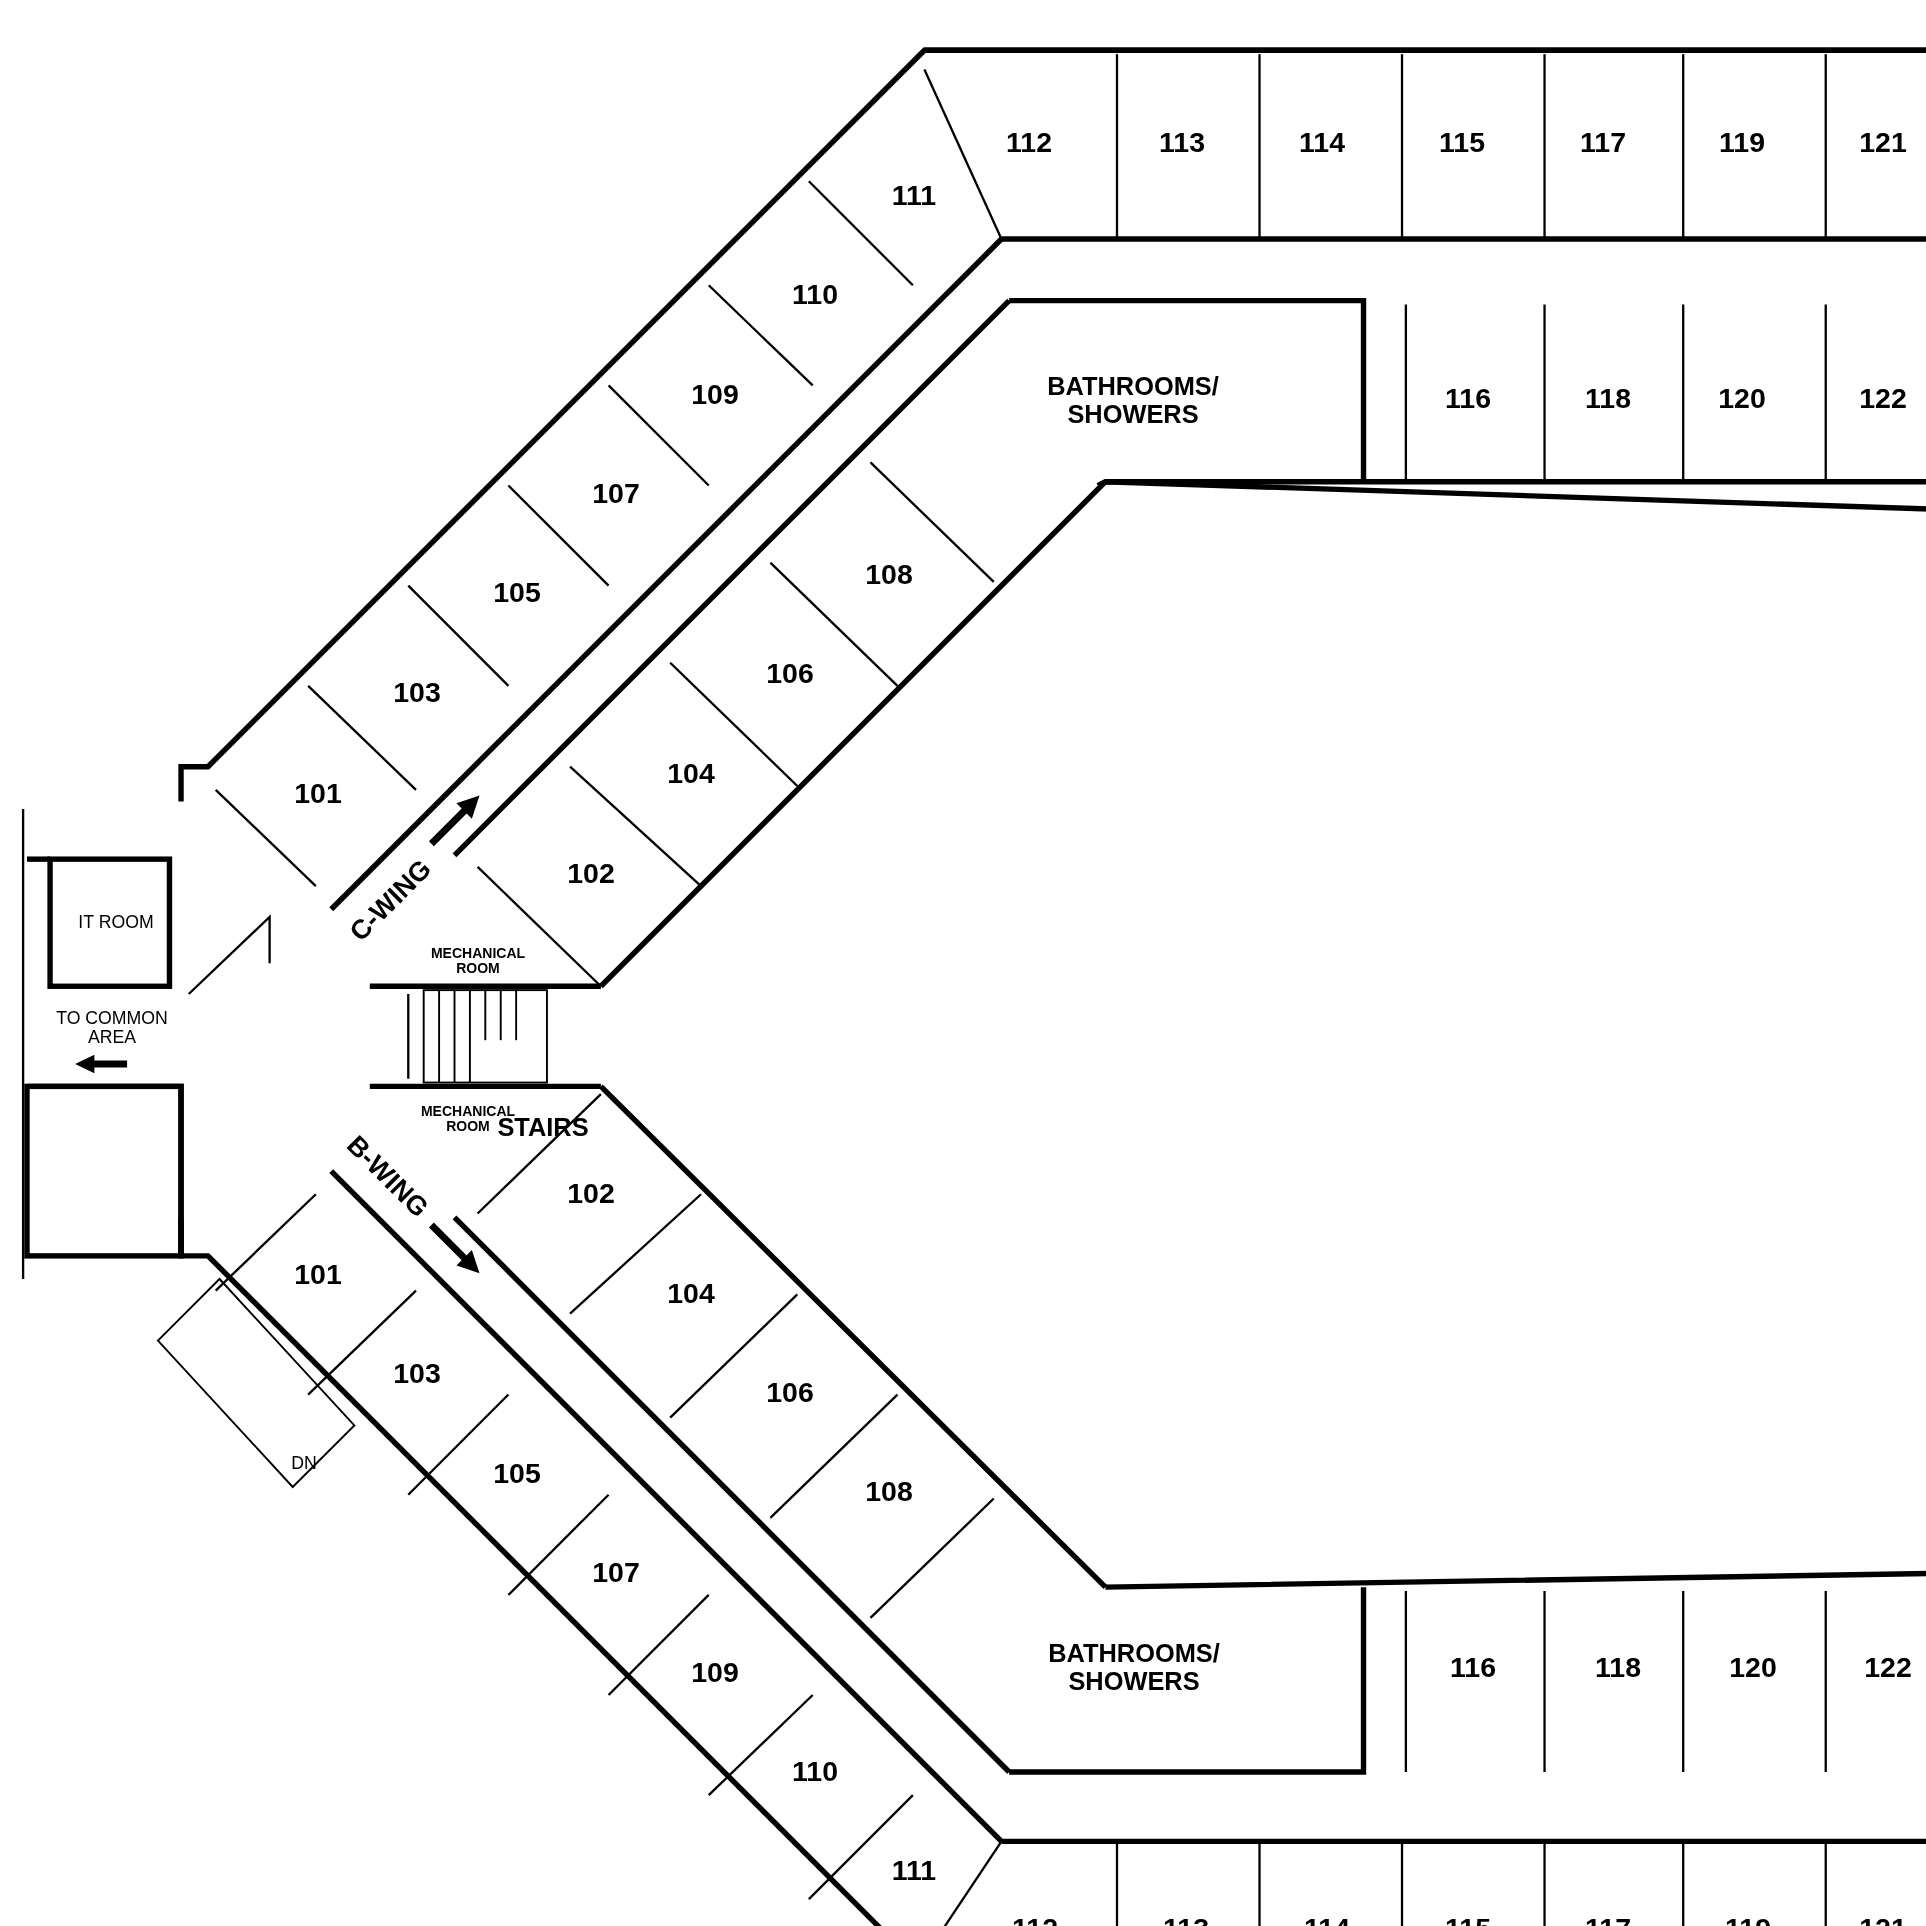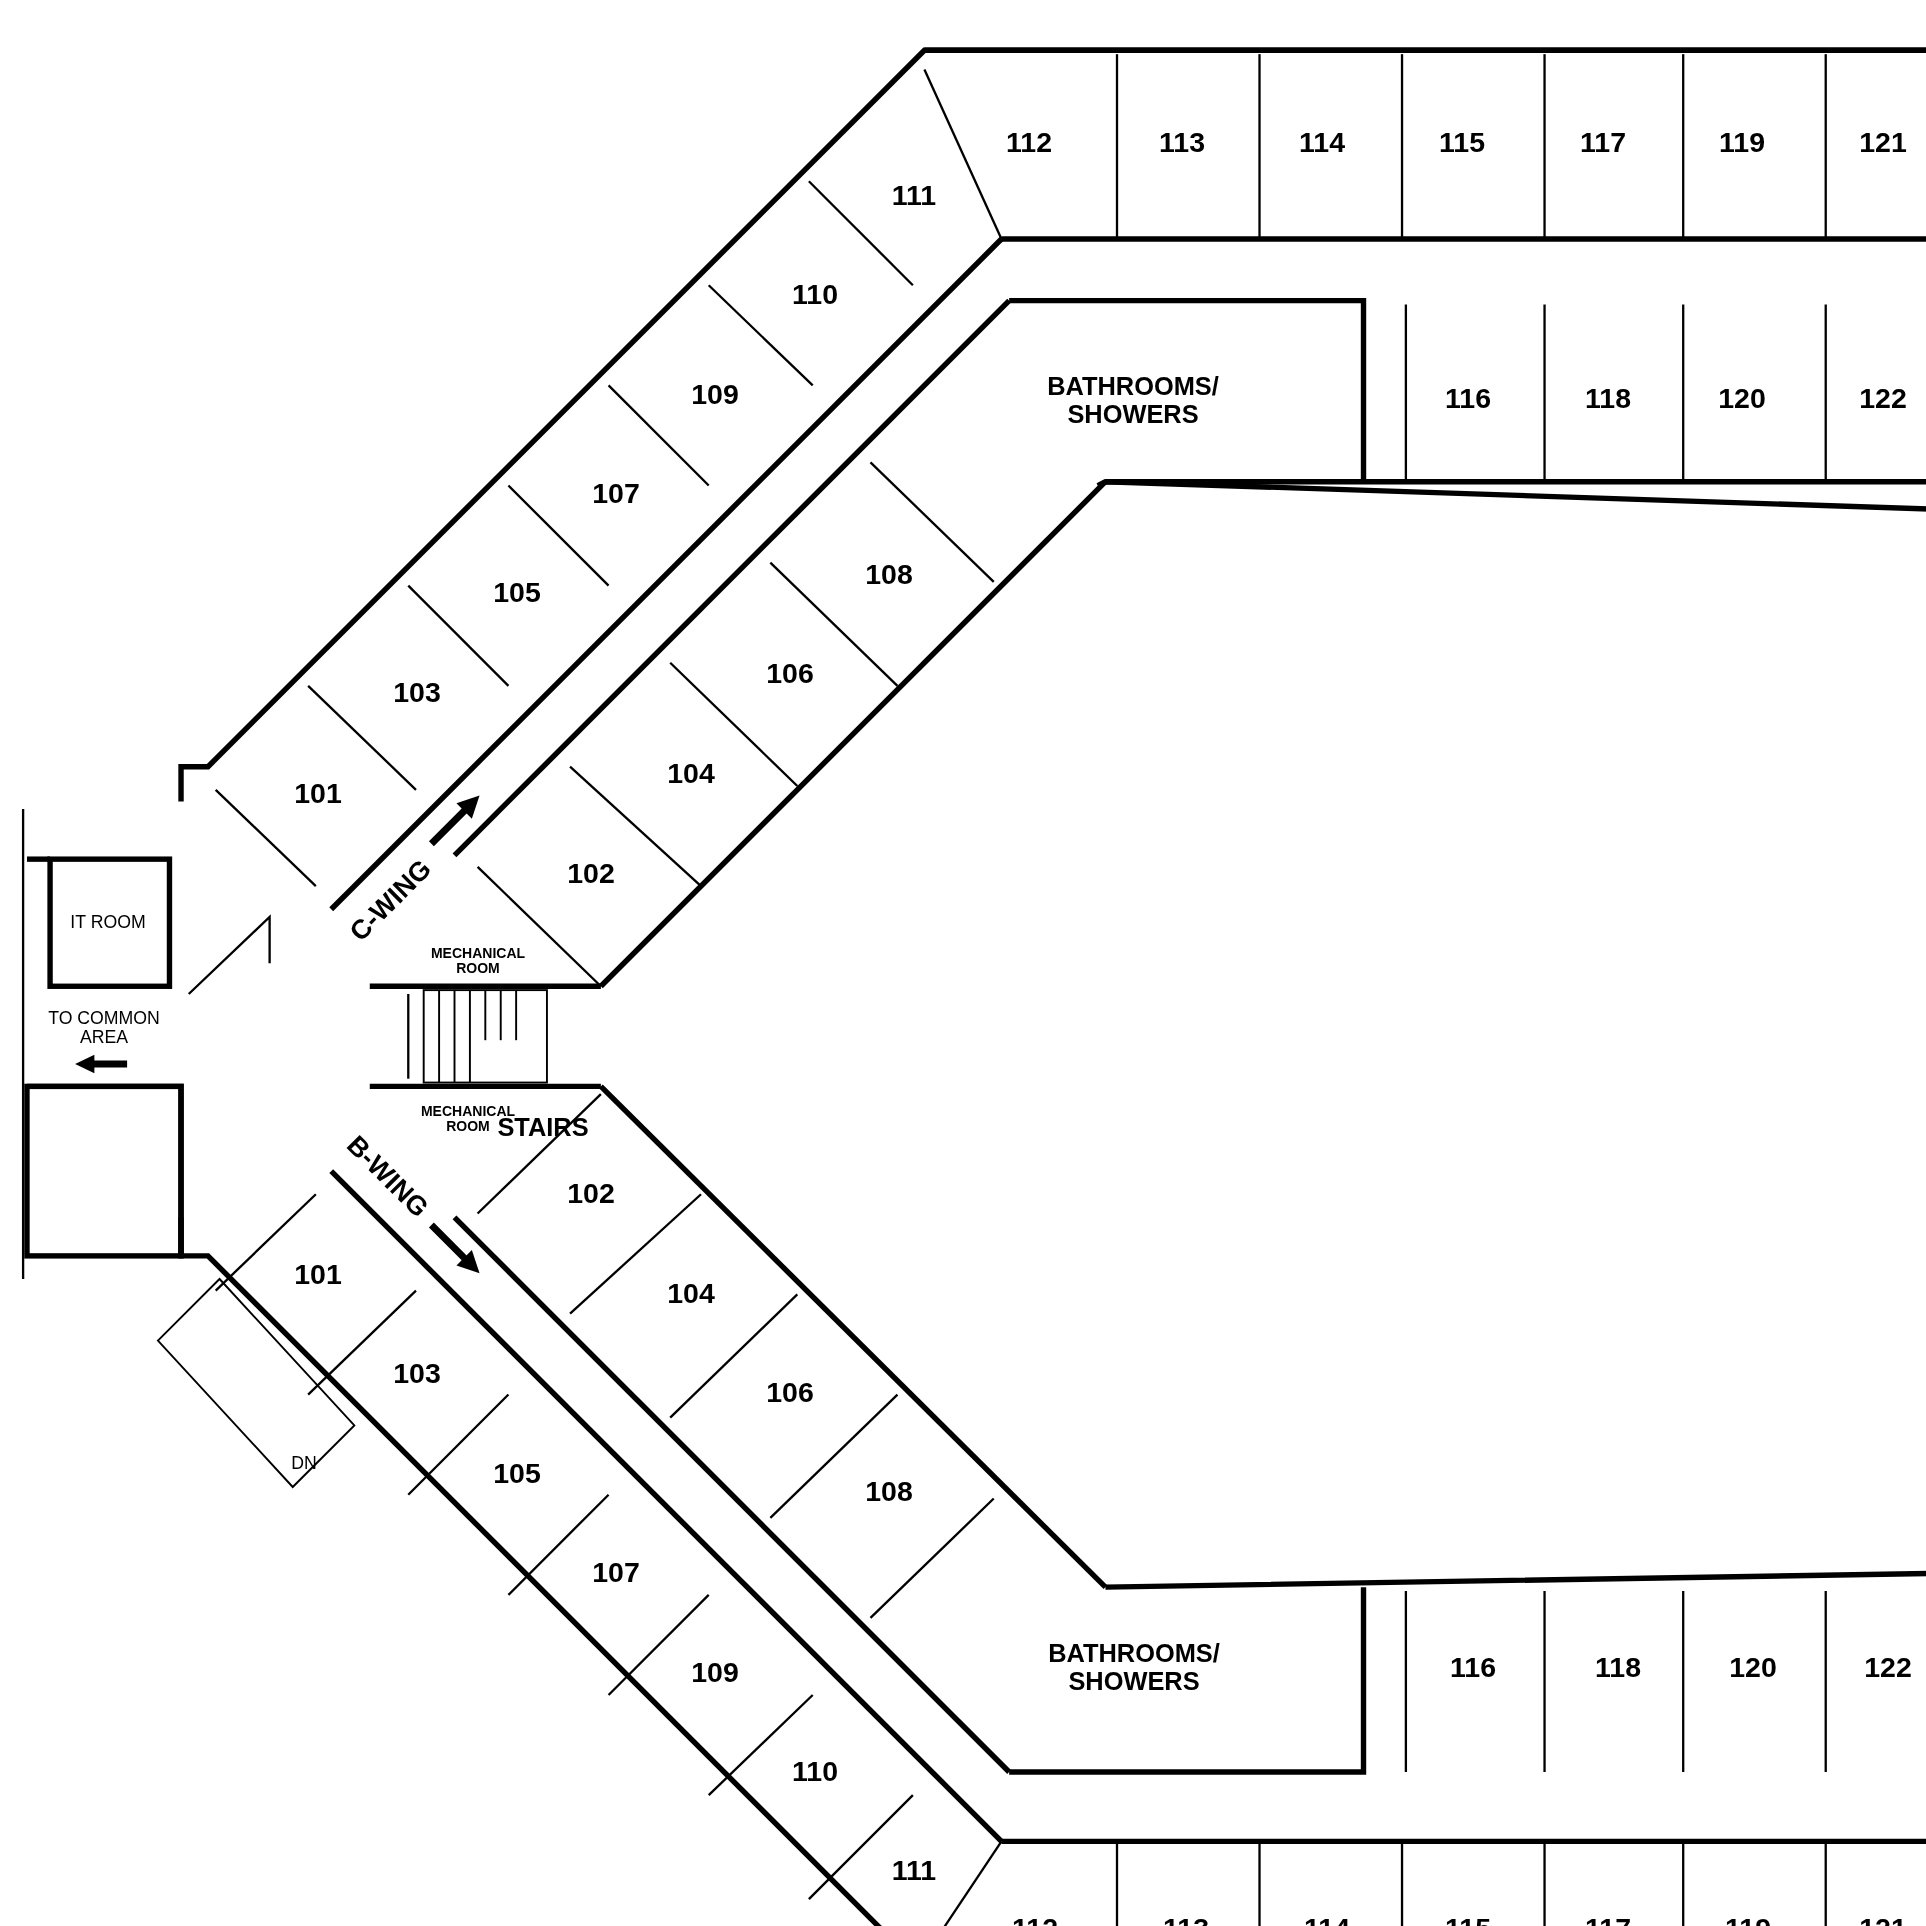--- a/index.html
+++ b/index.html
@@ -183,22 +183,22 @@
 <div class="lbl room" style="left:1618px;top:1668px">118</div>
 <div class="lbl room" style="left:1748px;top:1929px">119</div>
 <div class="lbl room" style="left:1753px;top:1668px">120</div>
 <div class="lbl room" style="left:1883px;top:1929px">121</div>
 <div class="lbl room" style="left:1888px;top:1668px">122</div>
 <div class="lbl big" style="left:1134px;top:1668px;white-space:pre">BATHROOMS/
 SHOWERS</div>
 
 <div class="lbl wing" style="left:387px;top:1177px;transform:translate(-50%,-50%) rotate(45deg)">B-WING</div>
 
-<div class="lbl small" style="left:108px;top:923px">IT ROOM</div>
-<div class="lbl small" style="left:104px;top:1028px;white-space:pre">TO COMMON
+<div class="lbl small" style="left:116px;top:923px">IT ROOM</div>
+<div class="lbl small" style="left:112px;top:1028px;white-space:pre">TO COMMON
 AREA</div>
 <div class="lbl tiny" style="left:478px;top:961px;white-space:pre">MECHANICAL
 ROOM</div>
 <div class="lbl tiny" style="left:468px;top:1119px;white-space:pre">MECHANICAL
 ROOM</div>
 <div class="lbl big" style="left:543px;top:1128px">STAIRS</div>
 <div class="lbl small" style="left:304px;top:1464px;transform:translate(-50%,-50%)">DN</div>
 
 
 </body></html>

